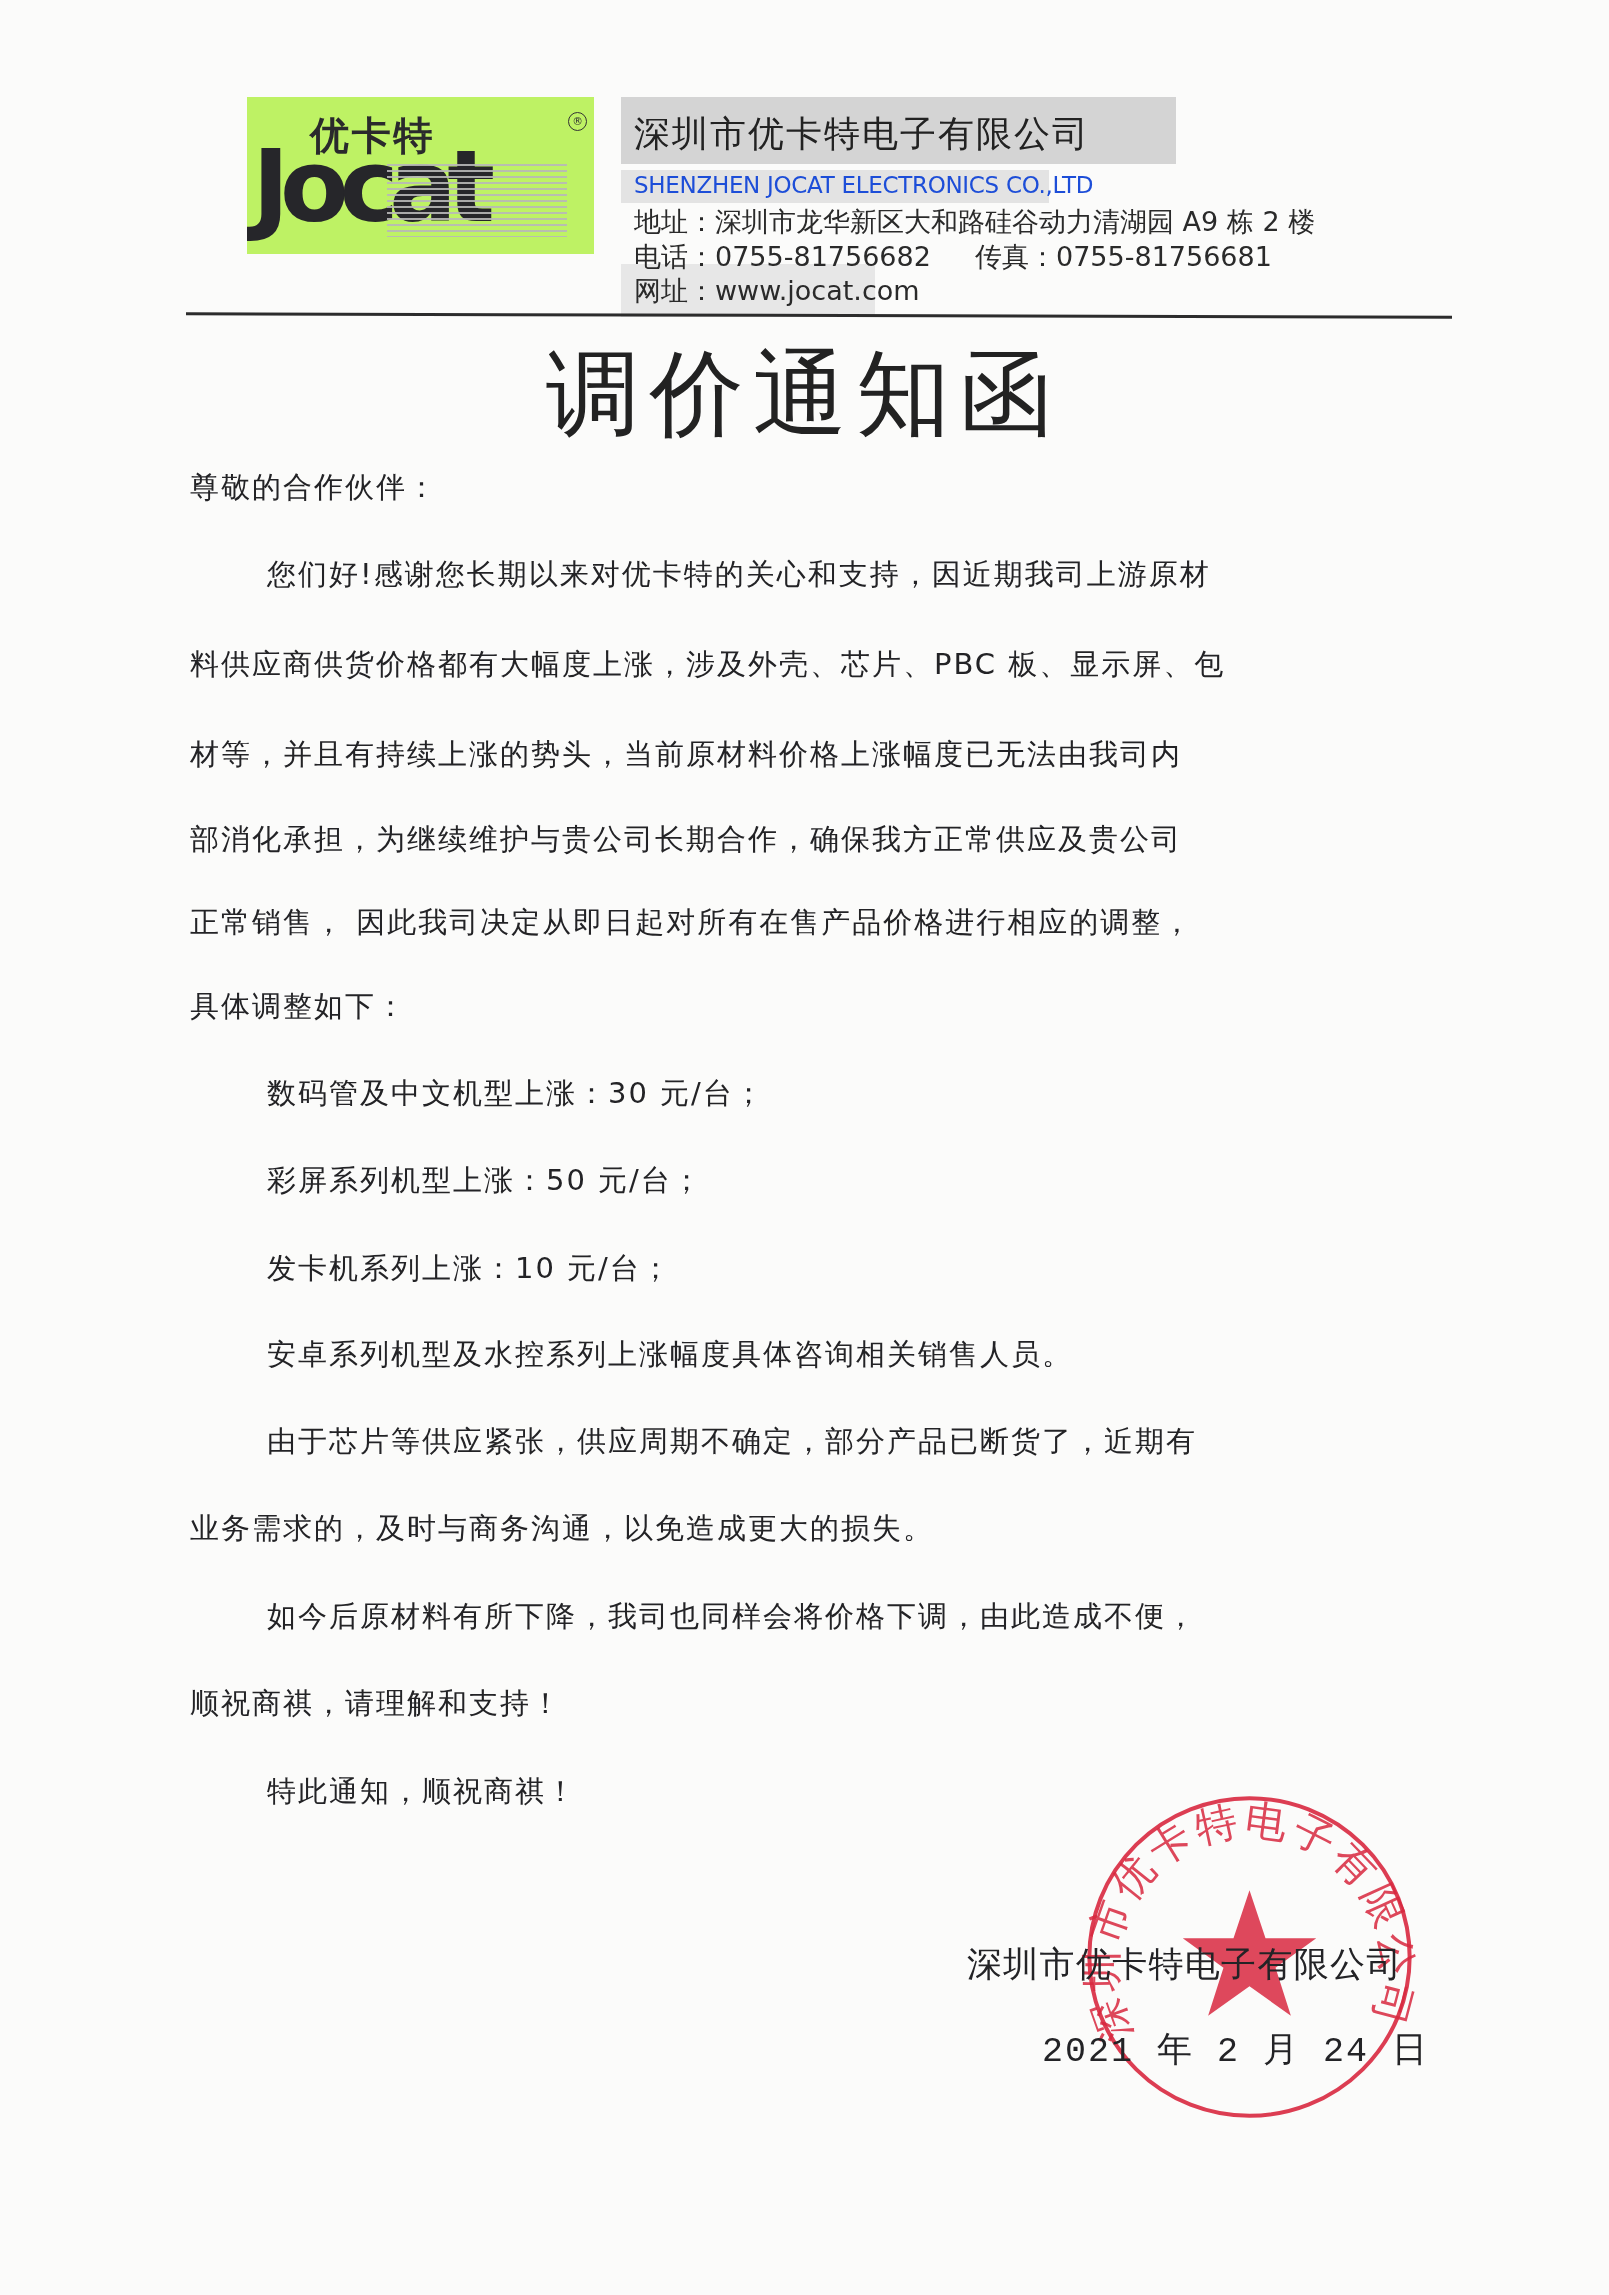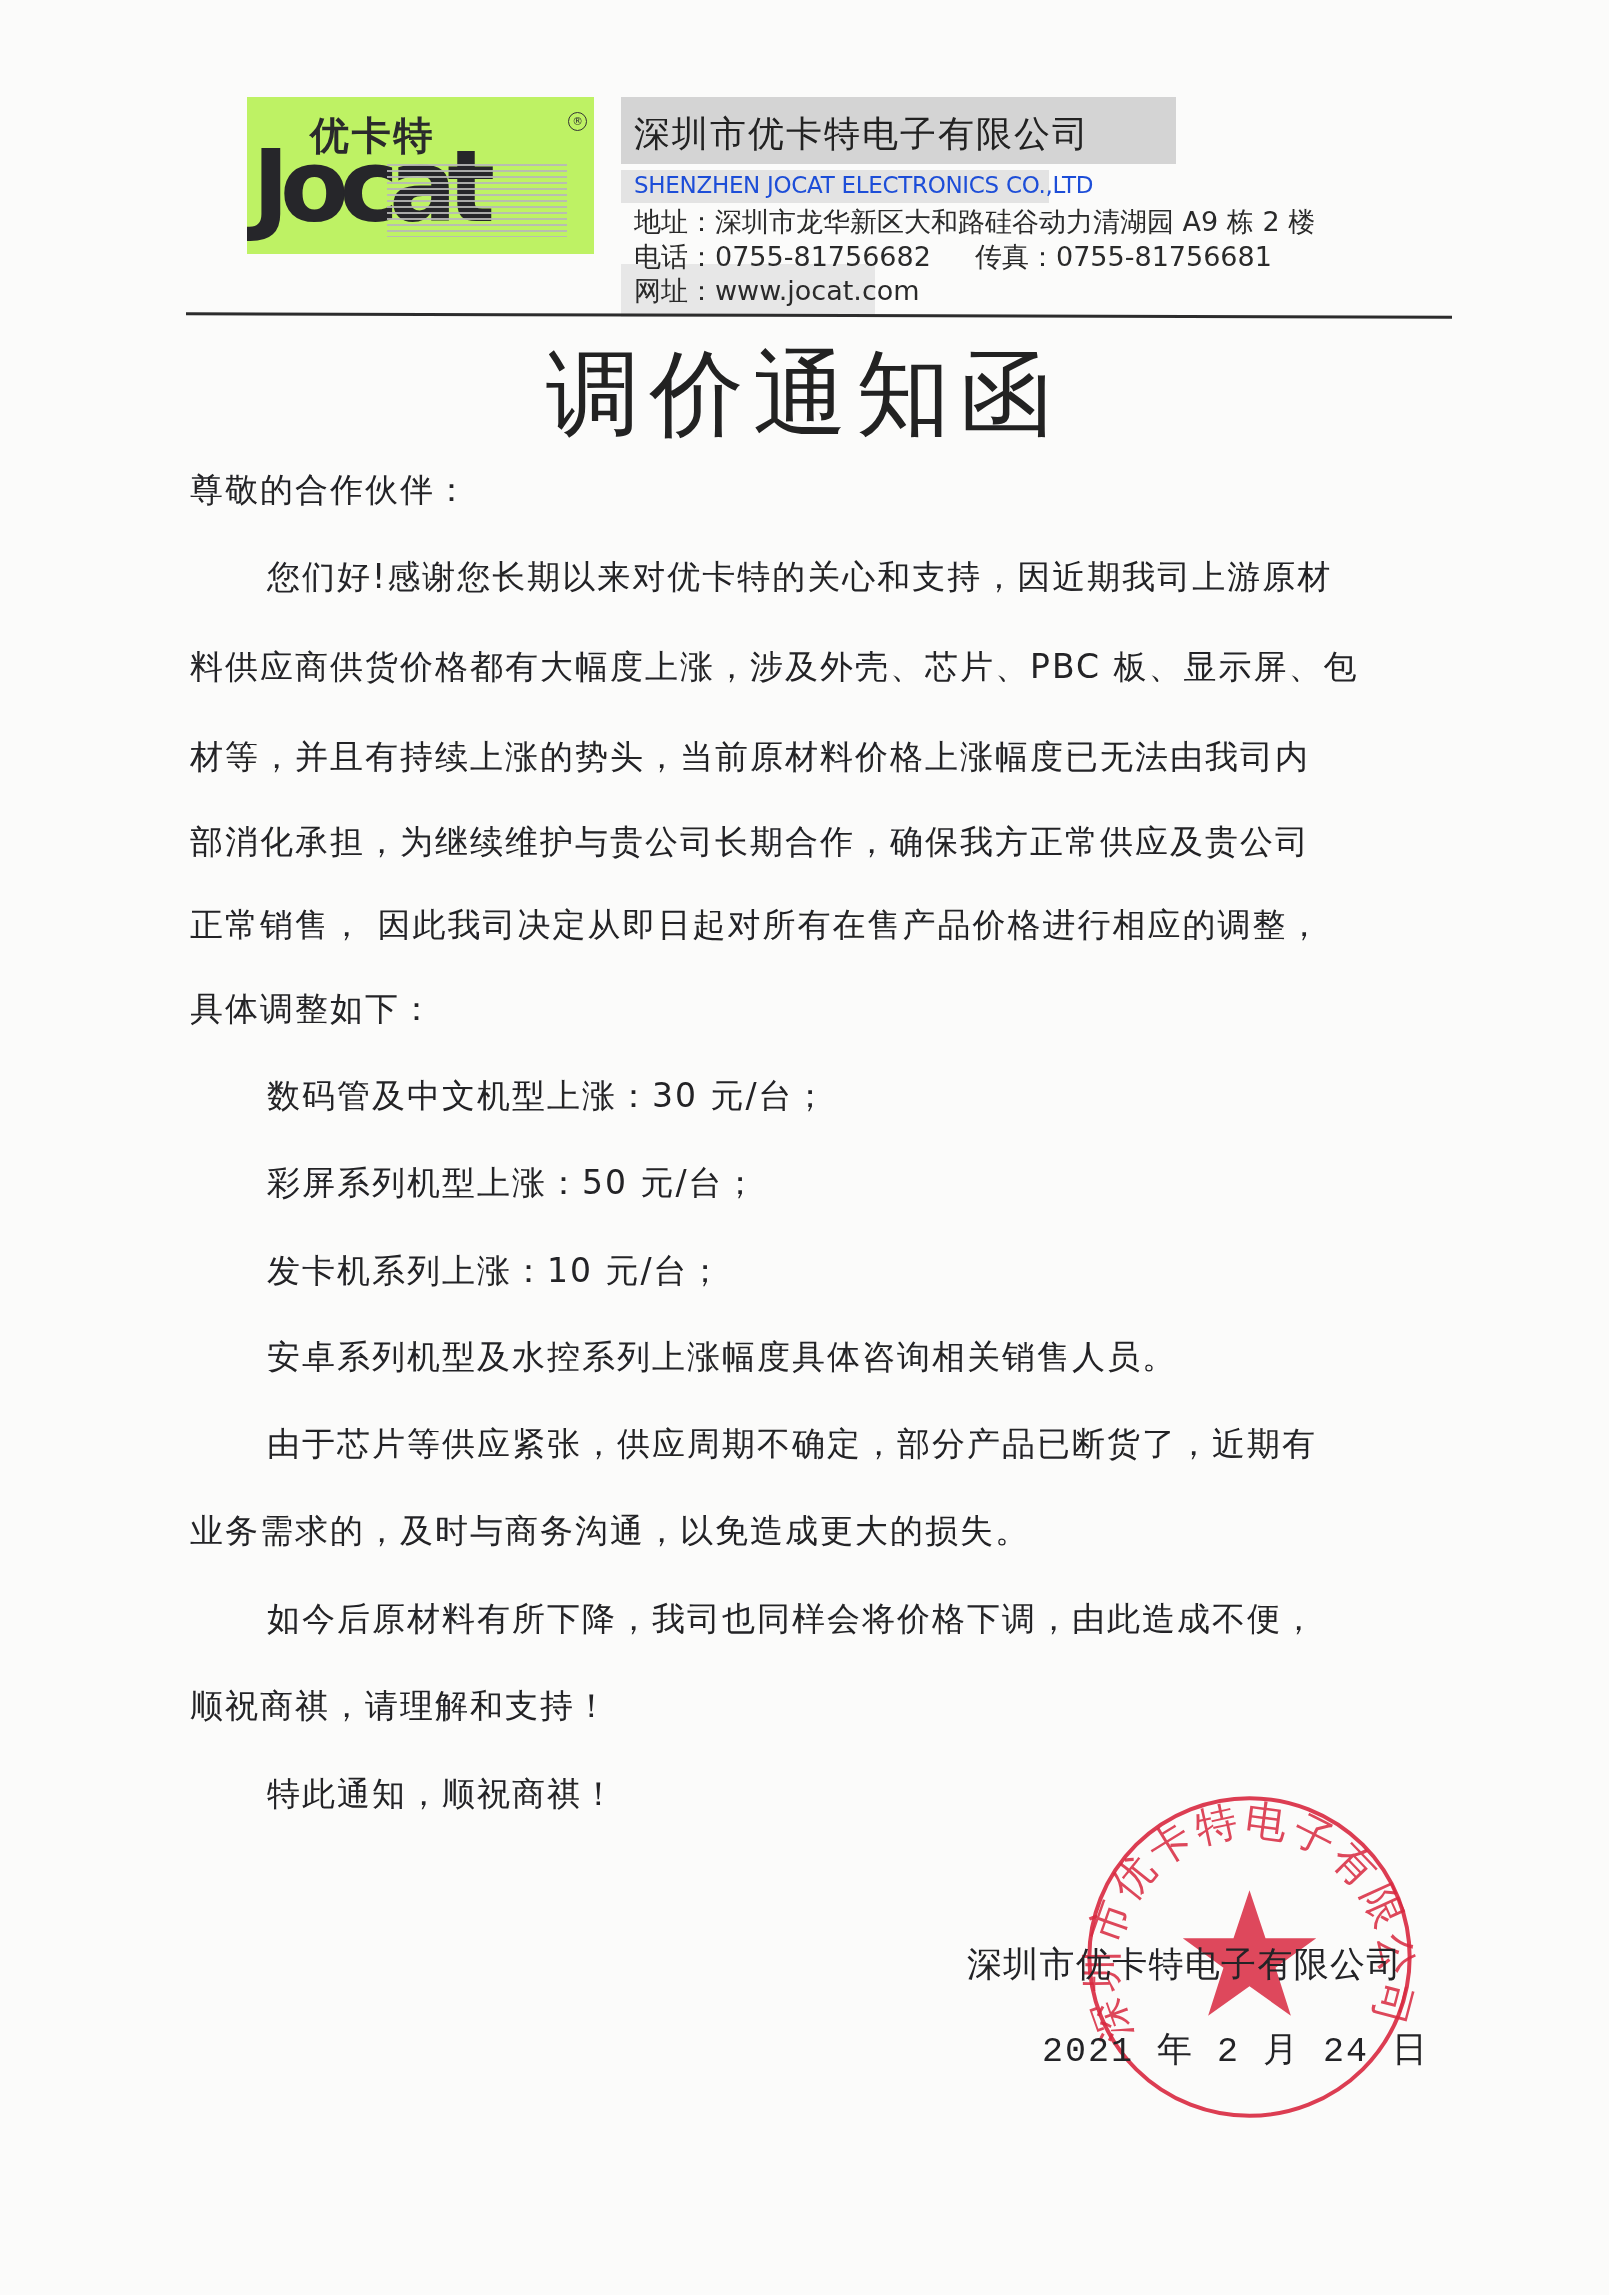--- a/index.html
+++ b/index.html
@@ -42,21 +42,21 @@
   .info-line { position: absolute; left: 387px; font-size: 27px; color: #2a2a2a; }
   .rule {
     position: absolute; left: 186px; top: 314px; width: 1266px; height: 3.3px; background: #2c2c2c;
     transform: rotate(0.15deg);
   }
   .doc-title {
     position: absolute; left: 0; width: 1609px; top: 331px; text-align: center;
     font-size: 94px; font-family: Liberation Sans, sans-serif; color: #222; letter-spacing: 9.4px;
   }
   .text {
-    position: absolute; font-size: 33px; color: #232326; letter-spacing: 2px; white-space: nowrap;
+    position: absolute; font-size: 29px; color: #232326; letter-spacing: 2px; white-space: nowrap;
   }
   .stamp { position: absolute; left: 1076px; top: 1790px; width: 347px; height: 334px; }
 </style>
 </head>
 <body>
 
 <div class="letterhead">
   <div class="logo-box">
     <span class="logo-cn">优卡特</span>
     <span class="logo-en">Jocat</span>

